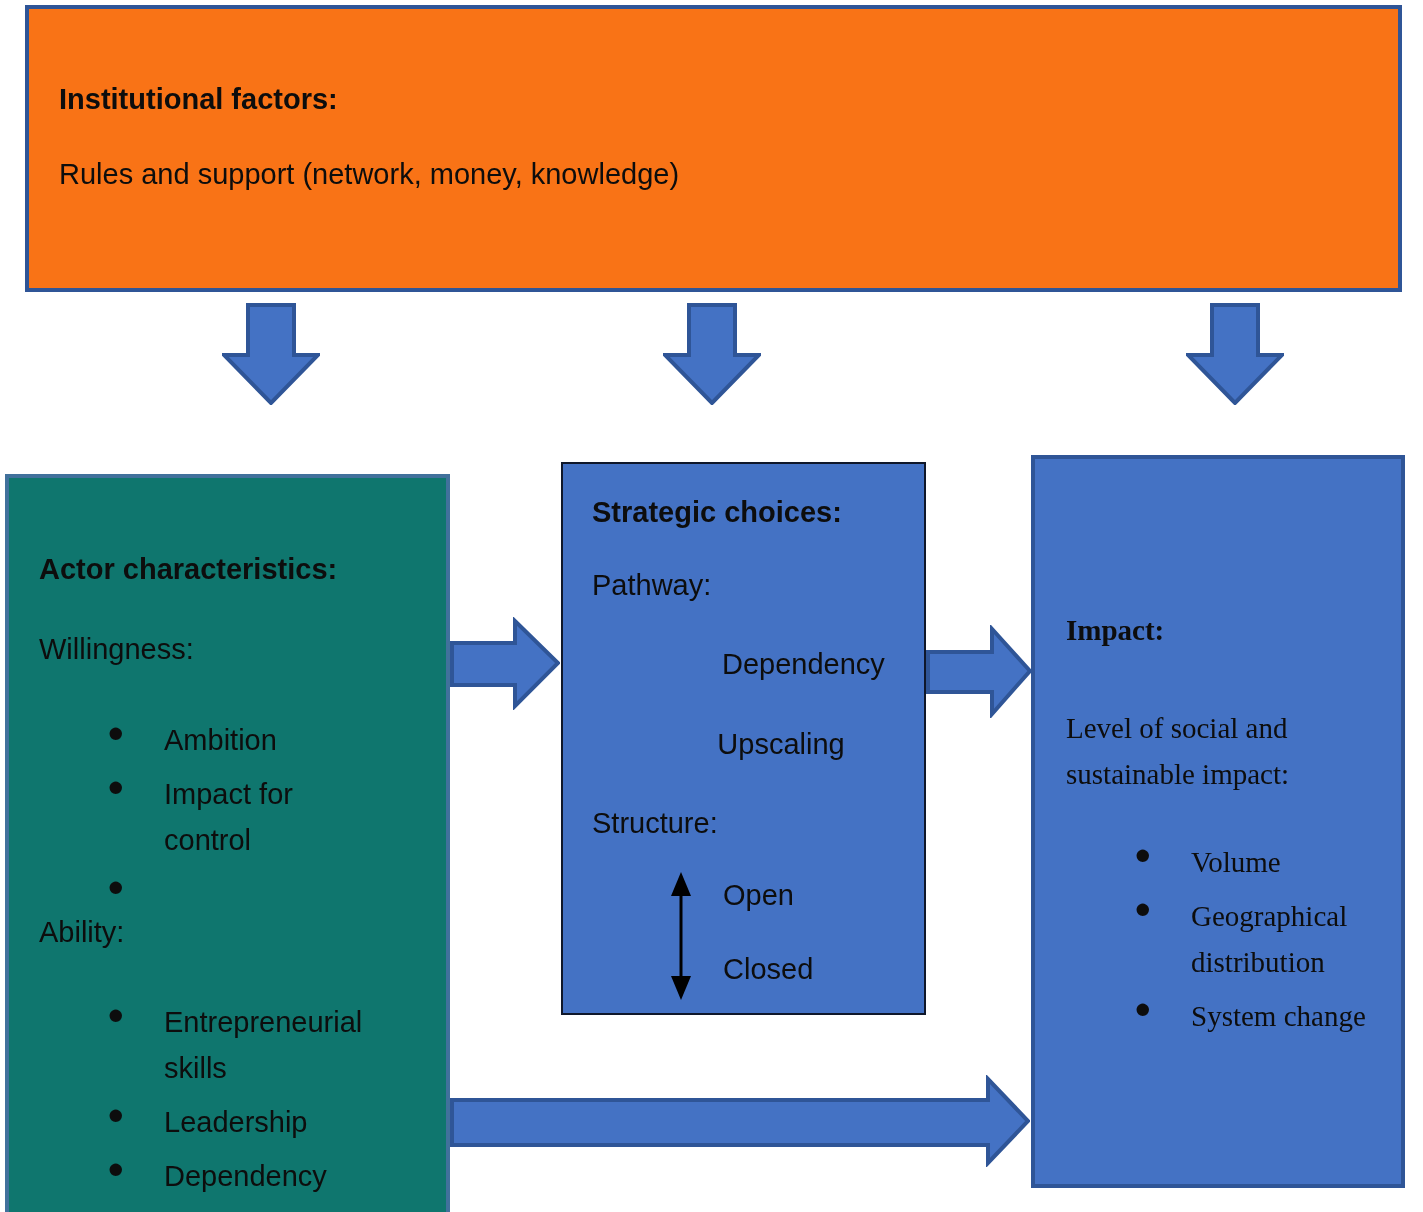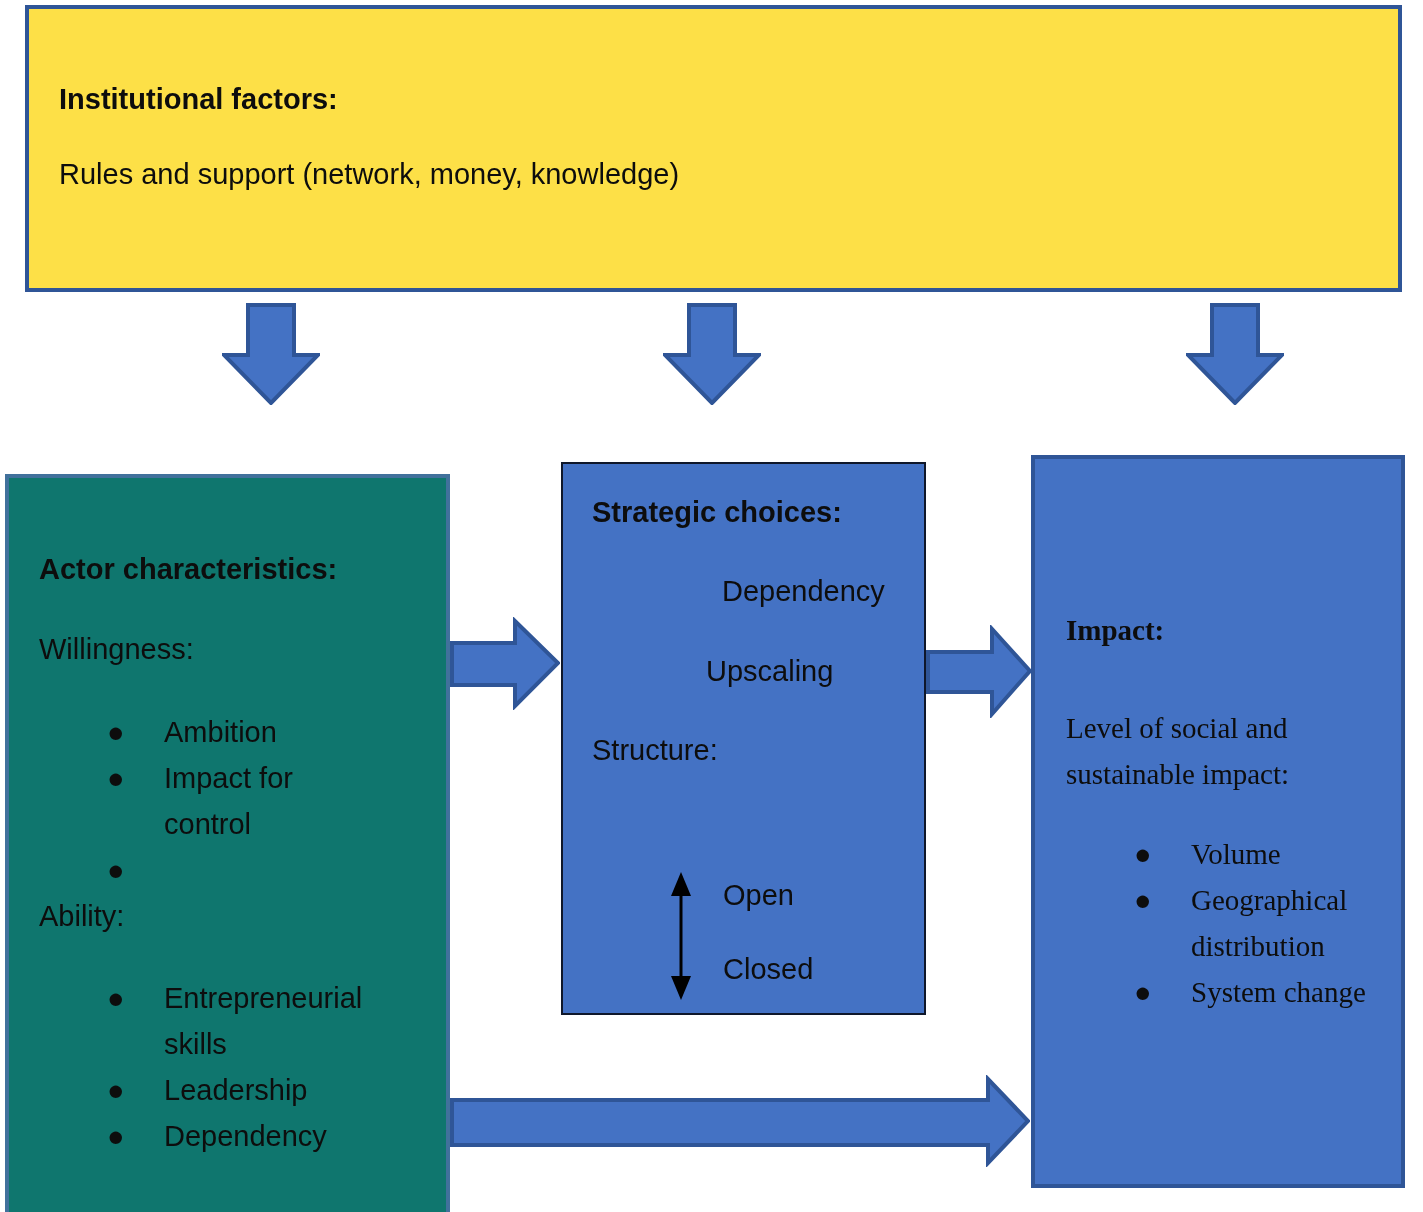--- a/index.html
+++ b/index.html
@@ -11,47 +11,47 @@
     color:#0d0d0d;
     overflow:hidden;
   }
   .box{position:absolute;box-sizing:border-box;font-size:29px;line-height:46px;}
   .box p{margin:0;}
   .bold{font-weight:bold;}
 
   
   #top-box{
     left:25px;top:5px;width:1377px;height:287px;
-    background:#fde047;border:4px solid #2F5597;
+    background:#f97316;border:4px solid #2F5597;
     padding:67px 30px 0 30px;
   }
   #top-box .body{margin-top:29px;}
 
   
   #left-box{
     left:5px;top:474px;width:445px;height:750px;
     background:#0f766e;border:4px solid #41719C;
     padding:68px 5px 0 30px;
   }
   #left-box .heading1{margin-top:34px;}
   .blist{margin-top:37px;}
   .blist2{margin-top:36px;}
   .li{display:flex;align-items:flex-start;padding-left:68px;}
   .li .dot{width:57px;flex:0 0 57px;}
-  .li .li-text{width:200px;}
+  .li .li-text{width:200px;margin-top:8px;}
 
   
   #middle-box{
     left:561px;top:462px;width:365px;height:553px;
     background:#4472C4;border:2px solid #0f172a;
     padding:25px 20px 0 29px;
   }
   #middle-box .pathway{margin-top:27px;}
   #middle-box .opt1{margin-top:33px;margin-left:130px;}
-  #middle-box .opt2{margin-top:34px;margin-left:114px;}
+  #middle-box .opt2{margin-top:34px;margin-left:66px;text-align:center;}
   #middle-box .structure{margin-top:33px;}
   #middle-box .struct-arrow{position:absolute;left:100px;top:406px;}
   #middle-box .open-label{position:absolute;left:160px;top:408px;}
   #middle-box .closed-label{position:absolute;left:160px;top:482px;}
 
   
   #right-box{
     left:1031px;top:455px;width:374px;height:733px;
     background:#4472C4;border:4px solid #2F5597;
     padding:148px 20px 0 31px;
@@ -115,20 +115,21 @@
       </div>
     </div>
   </div>
 
   <svg class="arrow" style="left:450px;top:617px;" width="110" height="93" viewBox="0 0 110 93">
     <polygon points="2,26 65,26 65,4 108,46 65,89 65,68 2,68" fill="#4472C4" stroke="#2F5597" stroke-width="4" stroke-linejoin="miter"></polygon>
   </svg>
 
   <div class="box" id="middle-box">
     <p class="bold">Strategic choices:</p>
+    <p class="pathway">Pathway:</p>
     <p class="opt1">Dependency</p>
     <p class="opt2">Upscaling</p>
     <p class="structure">Structure:</p>
     <svg class="struct-arrow" width="36" height="132" viewBox="0 0 36 132">
       <line x1="18" y1="18" x2="18" y2="114" stroke="#000000" stroke-width="3"></line>
       <polygon points="18,2 8,26 28,26" fill="#000000"></polygon>
       <polygon points="18,130 8,106 28,106" fill="#000000"></polygon>
     </svg>
     <p class="open-label">Open</p>
     <p class="closed-label">Closed</p>

